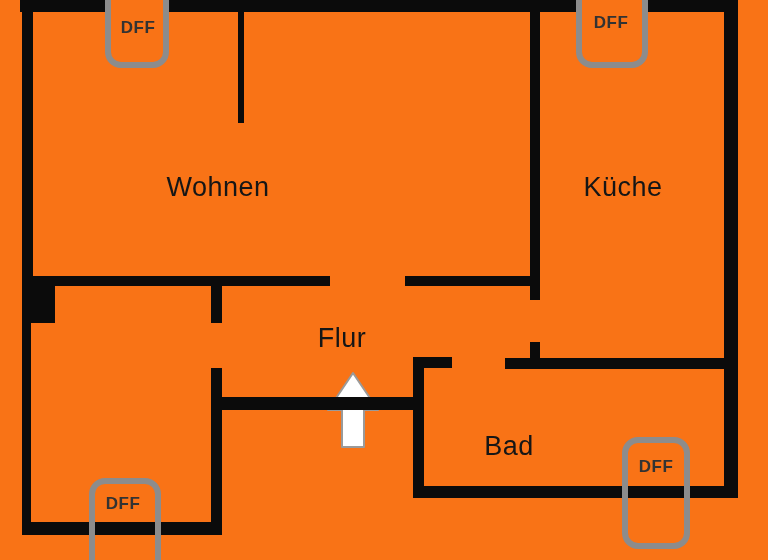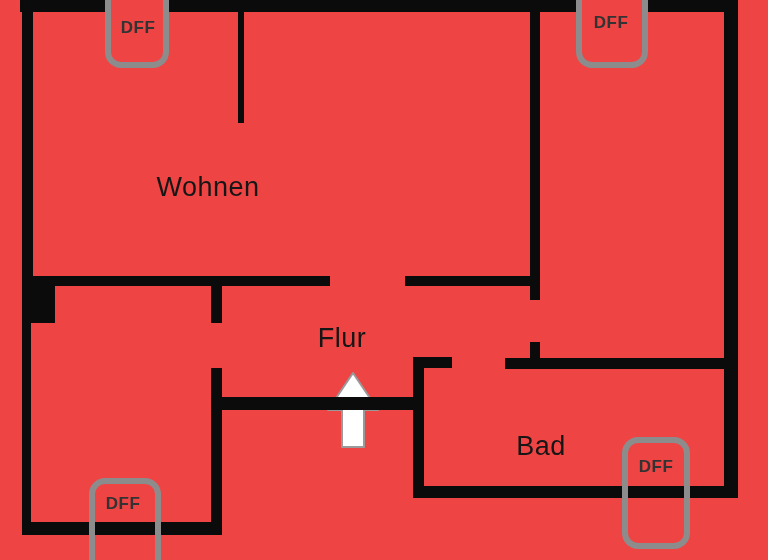--- a/index.html
+++ b/index.html
@@ -1,17 +1,17 @@
 <!DOCTYPE html>
 <html style="--wall: #0b0b0b; --window-frame: #8c8c8c; --label: #161616; --arrow-outline: #9a9a9a;"><head>
 <meta charset="utf-8">
 <style>
   html,body{margin:0;padding:0;background:#fff;}
   #plan{
-    position:relative;width:768px;height:560px;background:#ef4444;
+    position:relative;width:768px;height:560px;background:#f97316;
     overflow:hidden;font-family:"Liberation Sans", sans-serif;
   }
   .wall{position:absolute;background:var(--wall,#0b0b0b);z-index:2;}
   .dff{
     position:absolute;border:6px solid var(--window-frame,#8c8c8c);
     border-radius:16px;background:transparent;z-index:3;box-sizing:border-box;
   }
   .room-label{
     position:absolute;transform:translate(-50%,-50%);
     font-size:27px;color:var(--label,#161616);letter-spacing:.5px;
@@ -53,21 +53,22 @@
   <div class="dff" style="left:105px;top:-34px;width:64px;height:102px"></div>
   <div class="dff" style="left:576px;top:-34px;width:72px;height:102px"></div>
   <div class="dff" style="left:89px;top:478px;width:72px;height:110px"></div>
   <div class="dff" style="left:622px;top:437px;width:68px;height:112px"></div>
 
   <span class="dff-label" style="left:138px;top:28px">DFF</span>
   <span class="dff-label" style="left:611px;top:23px">DFF</span>
   <span class="dff-label" style="left:123px;top:504px">DFF</span>
   <span class="dff-label" style="left:656px;top:467px">DFF</span>
 
-  <span class="room-label" style="left:208px;top:187px">Wohnen</span>
+  <span class="room-label" style="left:218px;top:187px">Wohnen</span>
+  <span class="room-label" style="left:623px;top:187px">Küche</span>
   <span class="room-label" style="left:342px;top:338px">Flur</span>
-  <span class="room-label" style="left:541px;top:446px">Bad</span>
+  <span class="room-label" style="left:509px;top:446px">Bad</span>
 
   <svg id="entrance-arrow" width="66" height="90" viewBox="0 0 66 90">
     <polygon points="33,8 58,45 44,45 44,82 22,82 22,45 8,45" fill="#ffffff" stroke="var(--arrow-outline,#9a9a9a)" stroke-width="2" stroke-linejoin="round"></polygon>
   </svg>
 
 </div>
 
 </body></html>

